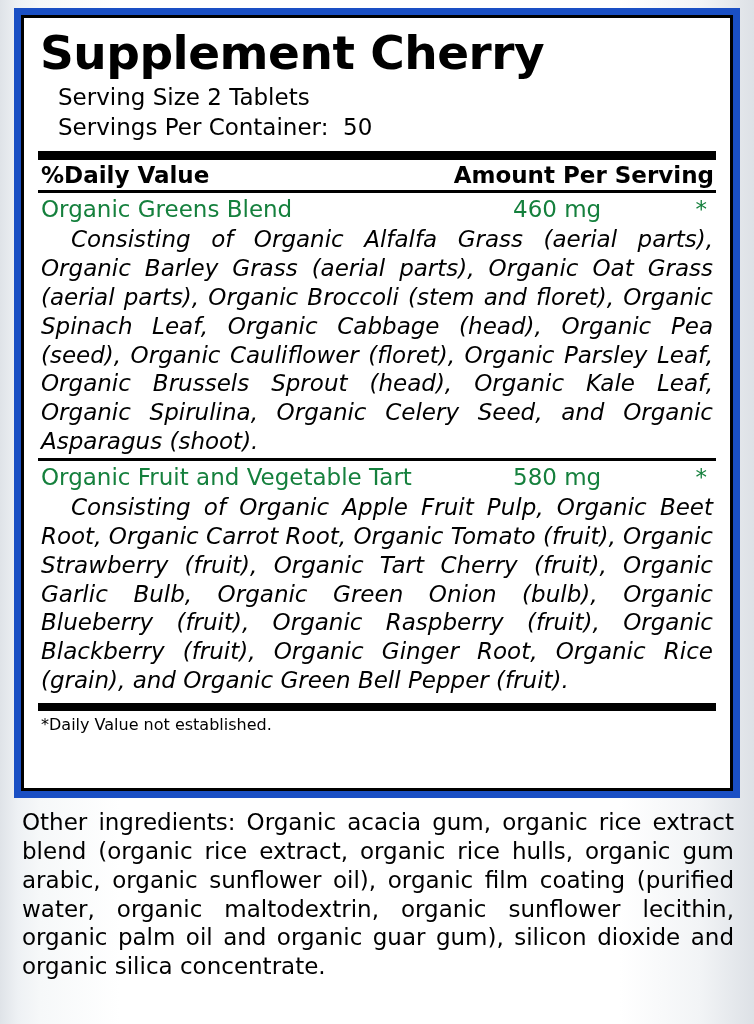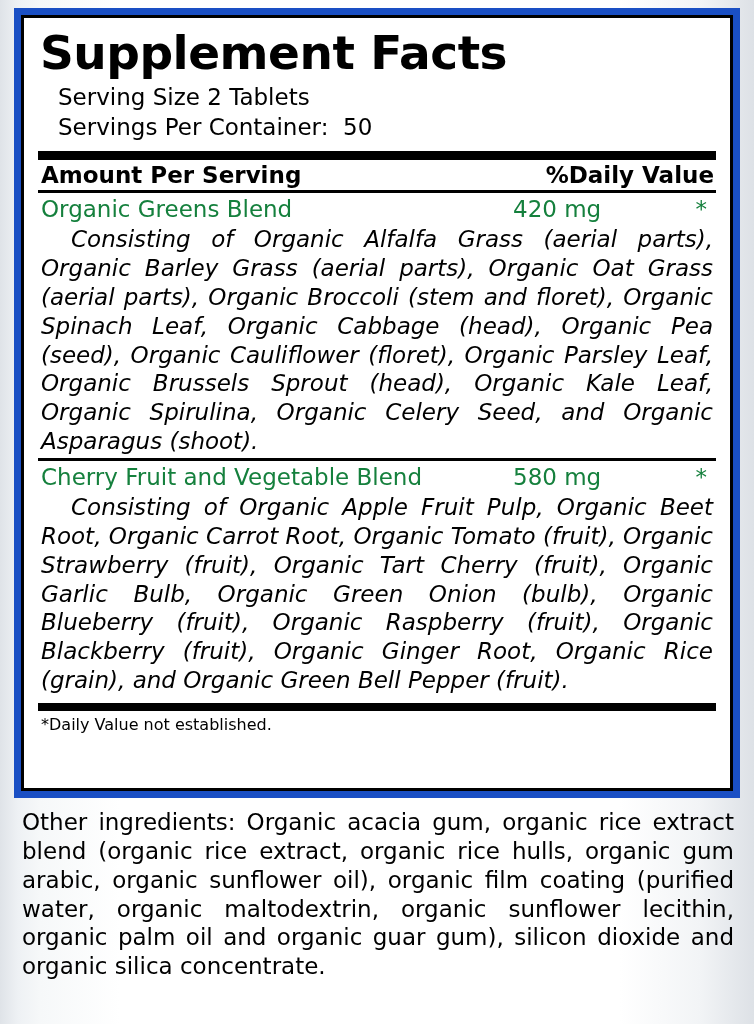--- a/index.html
+++ b/index.html
@@ -130,45 +130,45 @@
   }
 </style>
 </head>
 <body>
 
 <div class="page">
 
   <div class="panel-border">
     <div class="panel-inner">
 
-      <div class="sf-title">Supplement Facts</div>
+      <div class="sf-title">Supplement Cherry</div>
 
       <div class="serving-line">Serving Size 2 Tablets</div>
       <div class="serving-line">Servings Per Container:  50</div>
 
       <div class="rule-thick"></div>
 
       <div class="amount-row">
+        <span>%Daily Value</span>
         <span>Amount Per Serving</span>
-        <span>%Daily Value</span>
       </div>
 
       <div class="rule-thin"></div>
 
       <div class="nutrient-head">
         <span class="nutrient-name">Organic Greens Blend</span>
-        <span class="nutrient-amt">420 mg</span>
+        <span class="nutrient-amt">460 mg</span>
         <span class="nutrient-dv">*</span>
       </div>
       <div class="consisting">Consisting of Organic Alfalfa Grass (aerial parts), Organic Barley Grass (aerial parts), Organic Oat Grass (aerial parts), Organic Broccoli (stem and floret), Organic Spinach Leaf, Organic Cabbage (head), Organic Pea (seed), Organic Cauliflower (floret), Organic Parsley Leaf, Organic Brussels Sprout (head), Organic Kale Leaf, Organic Spirulina, Organic Celery Seed, and Organic Asparagus (shoot).</div>
 
       <div class="rule-thin"></div>
 
       <div class="nutrient-head">
-        <span class="nutrient-name">Cherry Fruit and Vegetable Blend</span>
+        <span class="nutrient-name">Organic Fruit and Vegetable Tart</span>
         <span class="nutrient-amt">580 mg</span>
         <span class="nutrient-dv">*</span>
       </div>
       <div class="consisting">Consisting of Organic Apple Fruit Pulp, Organic Beet Root, Organic Carrot Root, Organic Tomato (fruit), Organic Strawberry (fruit), Organic Tart Cherry (fruit),  Organic Garlic Bulb, Organic Green Onion (bulb), Organic Blueberry (fruit), Organic Raspberry (fruit), Organic Blackberry (fruit), Organic Ginger Root, Organic Rice (grain), and Organic Green Bell Pepper (fruit).</div>
 
       <div class="rule-med" style="height:8px;margin-top:8px;"></div>
 
       <div class="footnote">*Daily Value not established.</div>
 
     </div>

